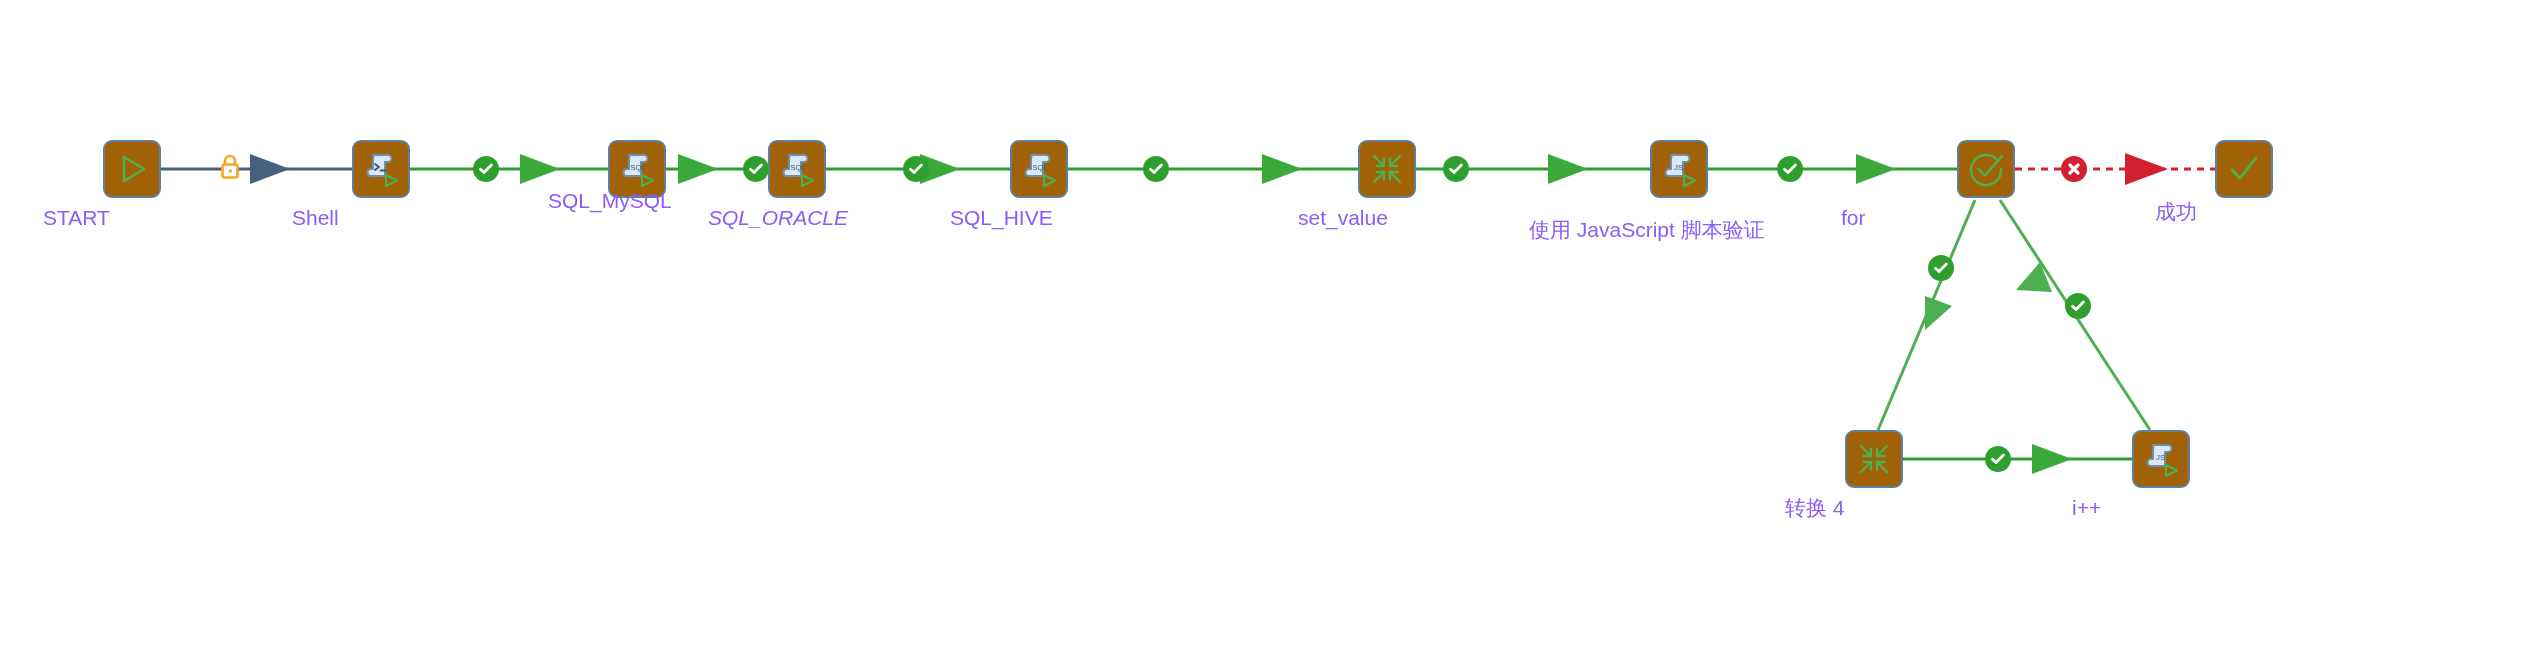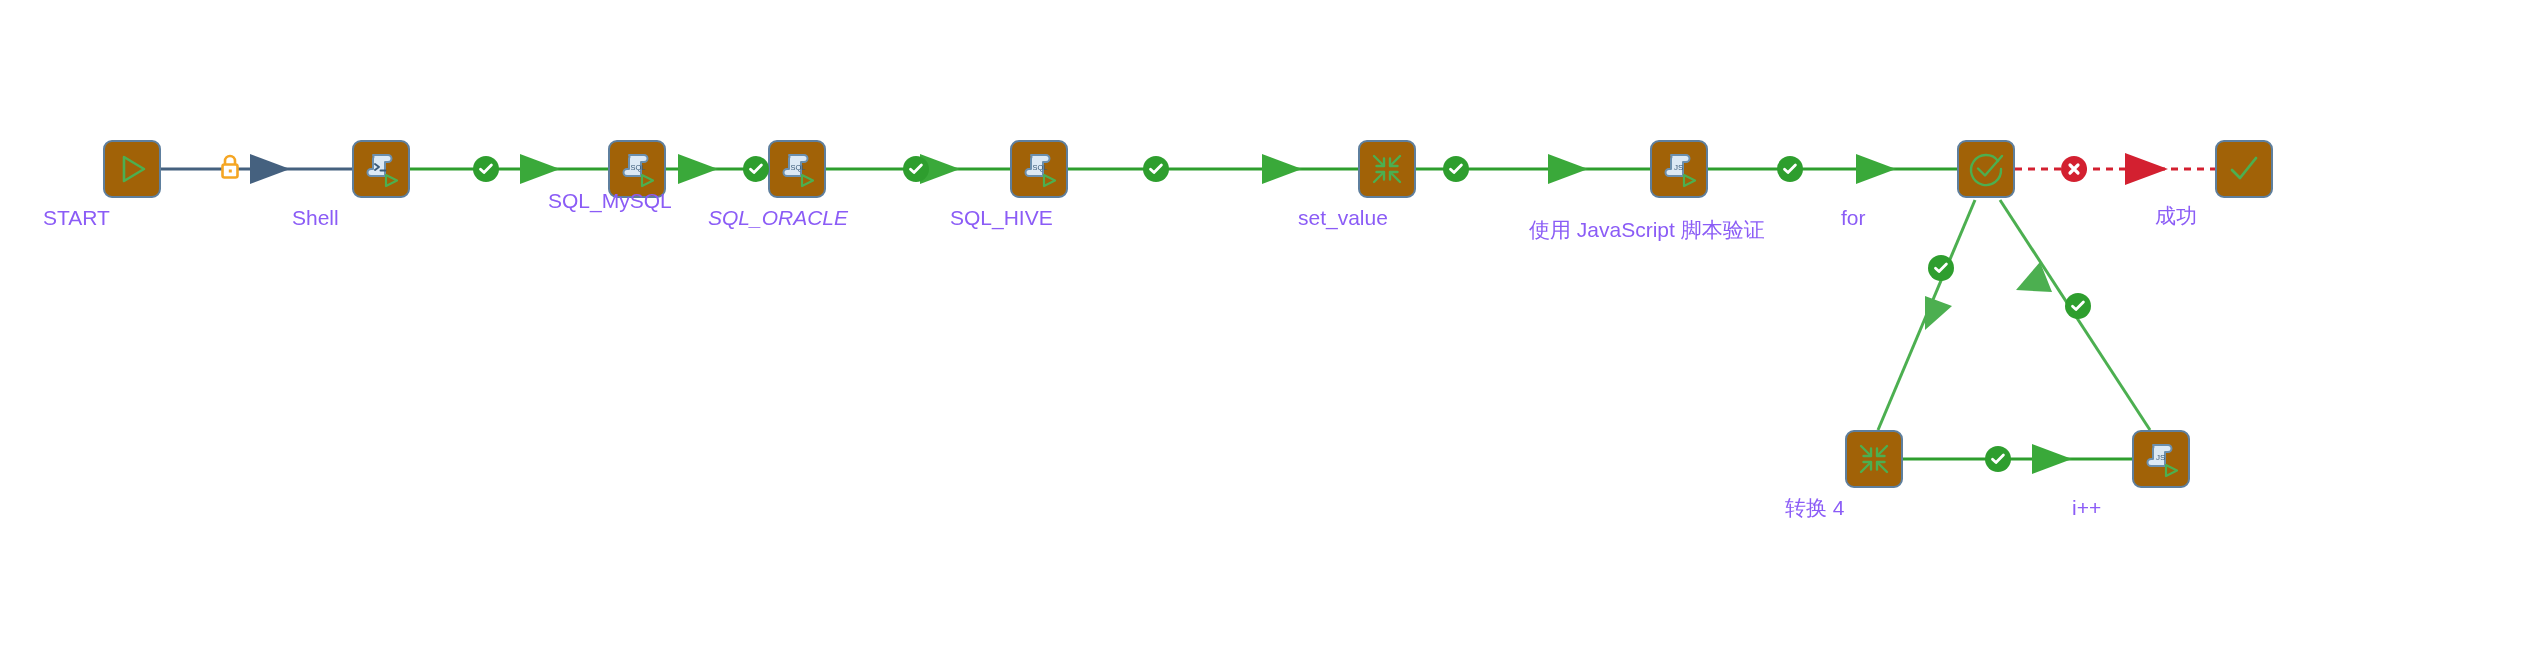--- a/index.html
+++ b/index.html
@@ -288,21 +288,21 @@
   </div>
   <div class="node-label" style="left:1841px; top:205px; width:58px;">for</div>
 
   <div class="node" style="left:2215px; top:140px;">
     <span>
       <svg width="36" height="36" viewBox="0 0 36 36">
         <path d="M6 19 L14 27 L30 7" fill="none" stroke="#4caf50" stroke-width="2.8" stroke-linecap="round" stroke-linejoin="round"></path>
       </svg>
     </span>
   </div>
-  <div class="node-label" style="left:2155px; top:205px; width:178px;font-family:Liberation Mono, monospace;">成功</div>
+  <div class="node-label" style="left:2155px; top:199px; width:178px;">成功</div>
 
   <div class="node" style="left:1845px; top:430px;">
     <span>
       <svg width="36" height="36" viewBox="0 0 36 36">
         <g fill="none" stroke="#4caf50" stroke-width="2.4" stroke-linecap="round" stroke-linejoin="round">
           <path d="M5 5 L15 15"></path>
             <path d="M15 7.5 L15 15 L7.5 15"></path>
           <path d="M31 5 L21 15"></path>
             <path d="M21 7.5 L21 15 L28.5 15"></path>
           <path d="M5 31 L15 21"></path>

